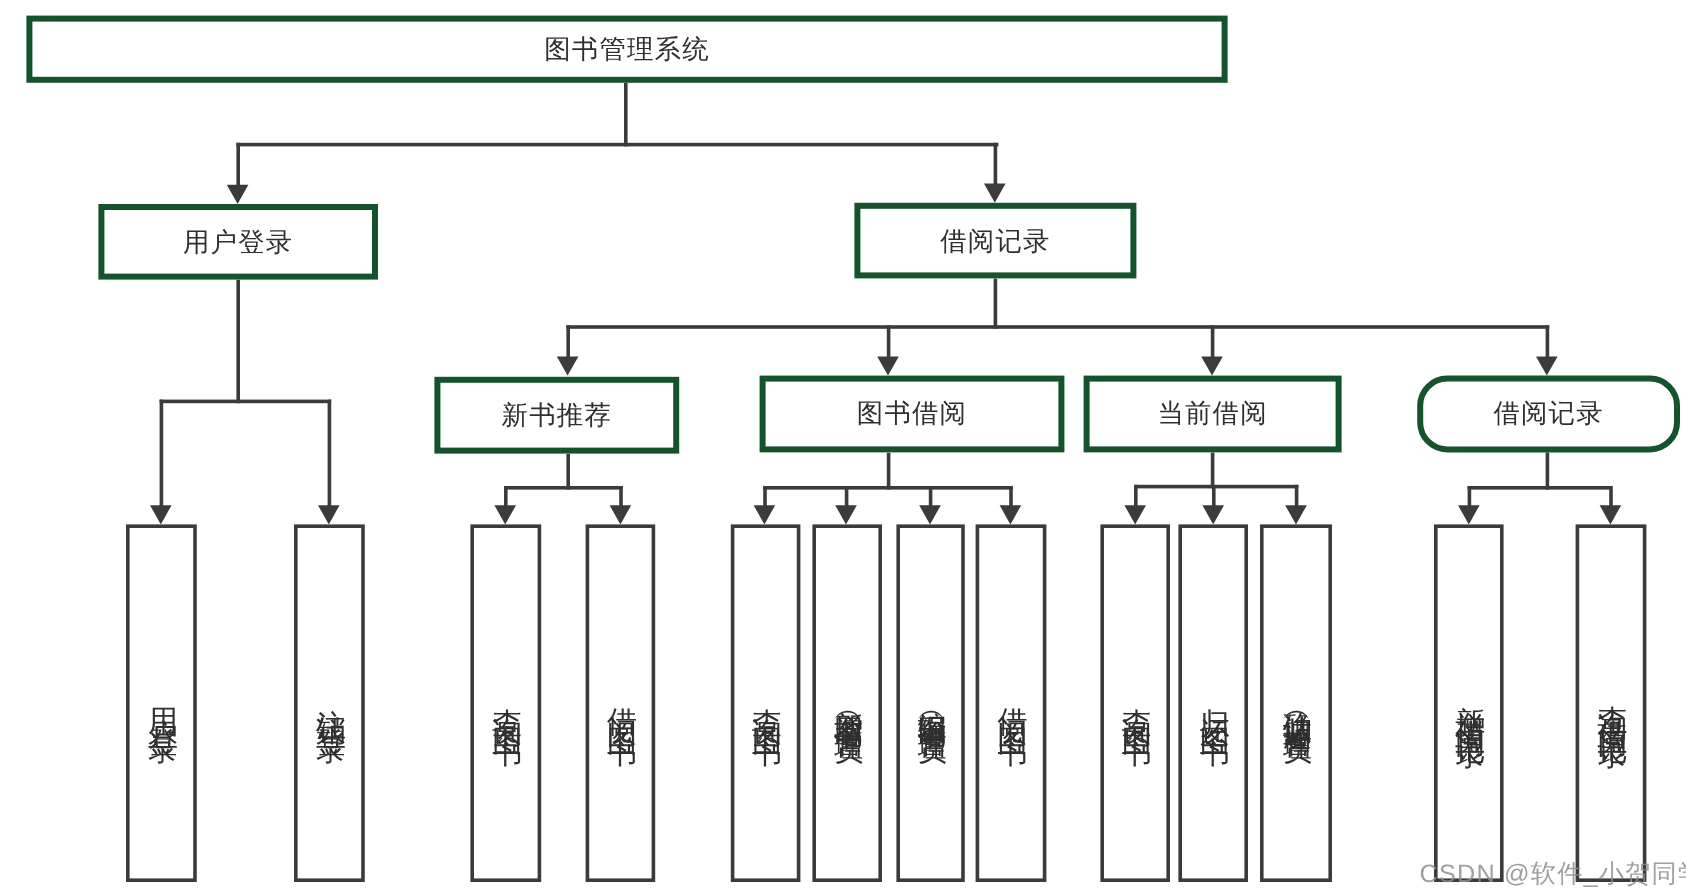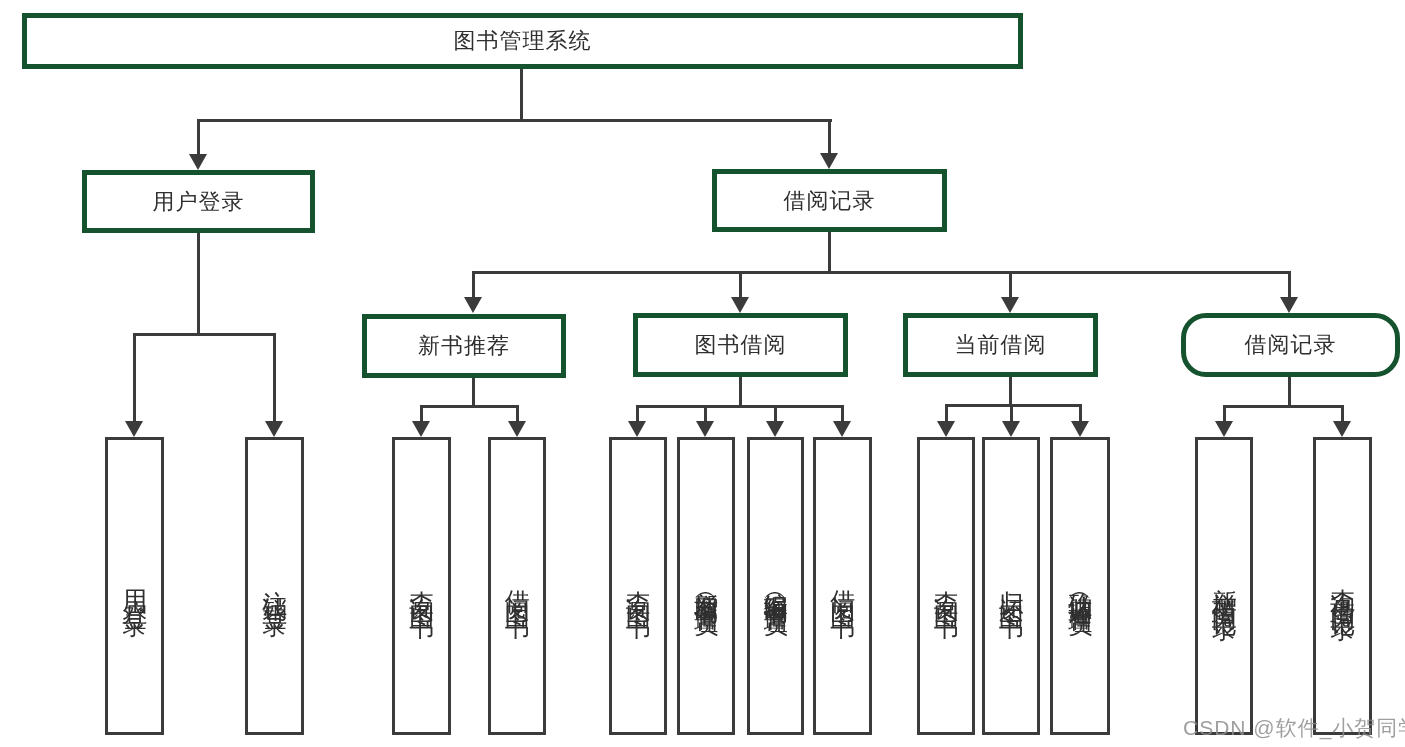--- a/index.html
+++ b/index.html
@@ -97,24 +97,24 @@
   <div class="vl" style="left:739px;top:271px;height:27px;"></div>
   <div class="ah" style="left:731px;top:297px;"></div>
   <div class="vl" style="left:1009px;top:271px;height:27px;"></div>
   <div class="ah" style="left:1001px;top:297px;"></div>
   <div class="vl" style="left:1288px;top:271px;height:27px;"></div>
   <div class="ah" style="left:1280px;top:297px;"></div>
 
   <div class="node" style="left:362px;top:314px;width:204px;height:64px;">
     <span>新书推荐</span>
   </div>
-  <div class="node" style="left:633px;top:313px;width:215px;height:64px;font-family:Liberation Serif, serif;">
+  <div class="node" style="left:633px;top:313px;width:254px;height:64px;font-family:Liberation Serif, serif;">
     <span>图书借阅</span>
   </div>
-  <div class="node" style="left:903px;top:313px;width:195px;height:64px;">
+  <div class="node" style="left:903px;top:313px;width:215px;height:64px;">
     <span>当前借阅</span>
   </div>
   <div class="node" style="left:1181px;top:313px;width:219px;height:64px;border-radius:25px;">
     <span>借阅记录</span>
   </div>
 
   <div class="vl" style="left:472px;top:378px;height:30px;"></div>
   <div class="hl" style="left:420px;top:405px;width:99px;"></div>
   <div class="vl" style="left:420px;top:405px;height:17px;"></div>
   <div class="ah" style="left:412px;top:421px;"></div>

